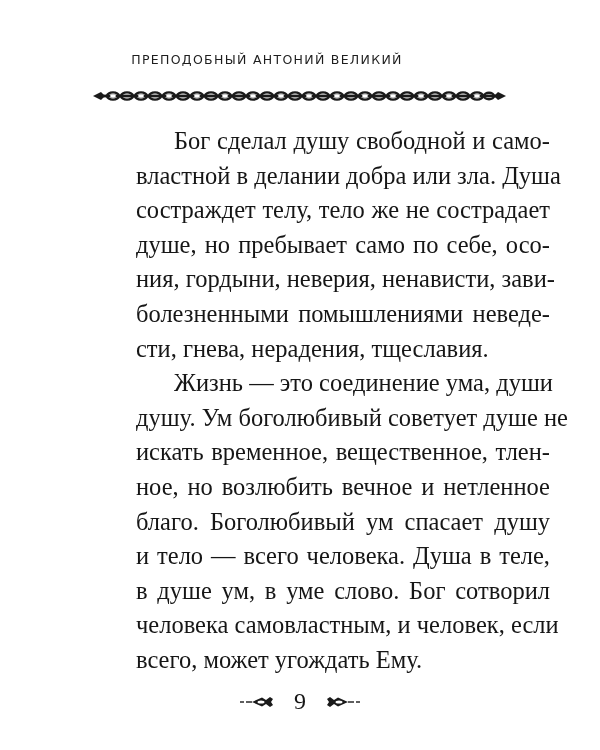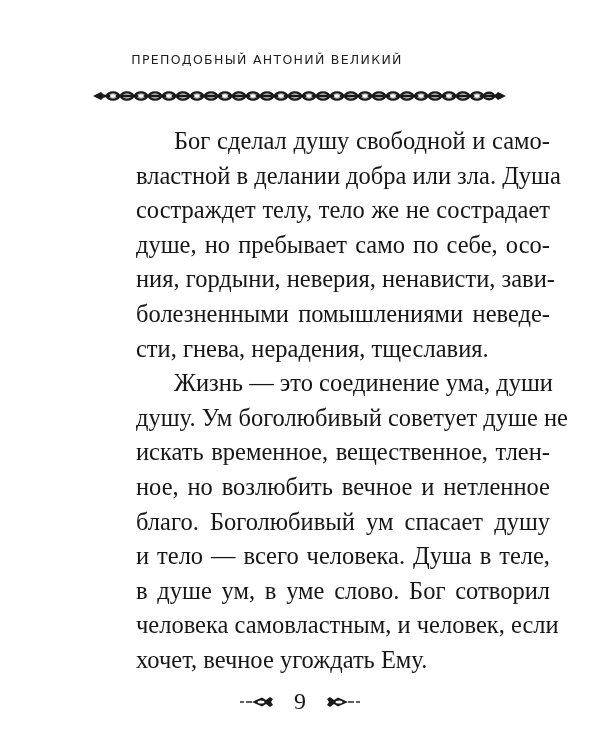--- a/index.html
+++ b/index.html
@@ -156,21 +156,21 @@
     </div>
     <div class="para">
       <span class="line first">Жизнь — это соединение ума, души</span>
       <span class="line">душу. Ум боголюбивый советует душе не</span>
       <span class="line">искать временное, вещественное, тлен-</span>
       <span class="line">ное, но возлюбить вечное и нетленное</span>
       <span class="line">благо. Боголюбивый ум спасает душу</span>
       <span class="line">и тело — всего человека. Душа в теле,</span>
       <span class="line">в душе ум, в уме слово. Бог сотворил</span>
       <span class="line">человека самовластным, и человек, если</span>
-      <span class="line last">хочет, вечное угождать Ему.</span>
+      <span class="line last">всего, может угождать Ему.</span>
     </div>
   </div>
 
   <div class="folio">
     <svg class="fleuron" viewBox="0 0 40 12">
       <g fill="#1a1a1a">
         <rect x="0" y="5.3" width="4" height="1.4"></rect>
         <rect x="6" y="5.3" width="6" height="1.4"></rect>
         <path d="M12 6 L22 1.5 L26 4 L30 1 L33 3 L31 6 L33 9 L30 11 L26 8 L22 10.5 Z"></path>
       </g>

